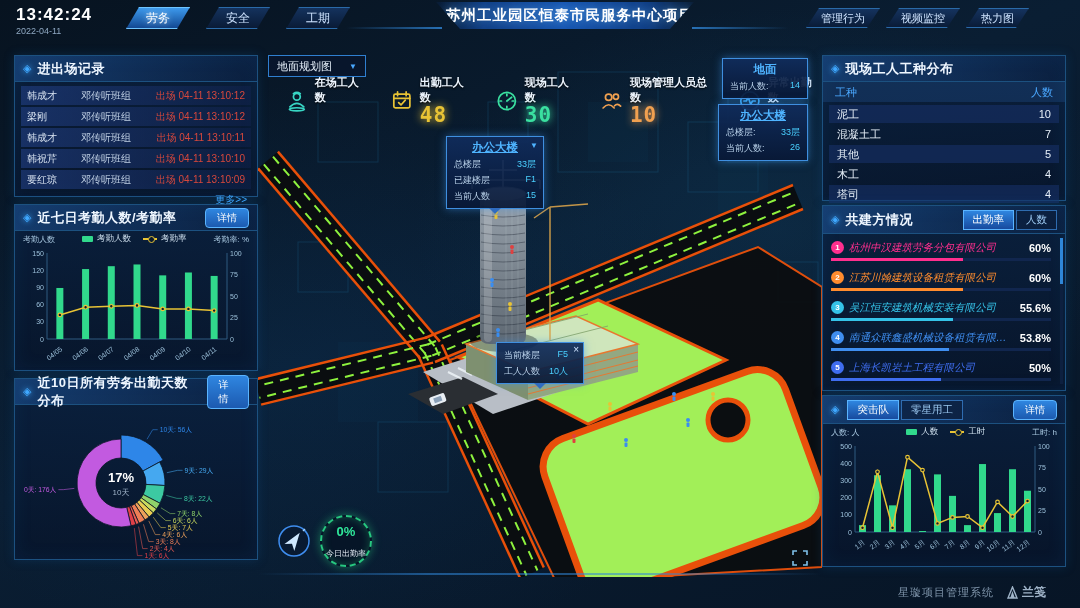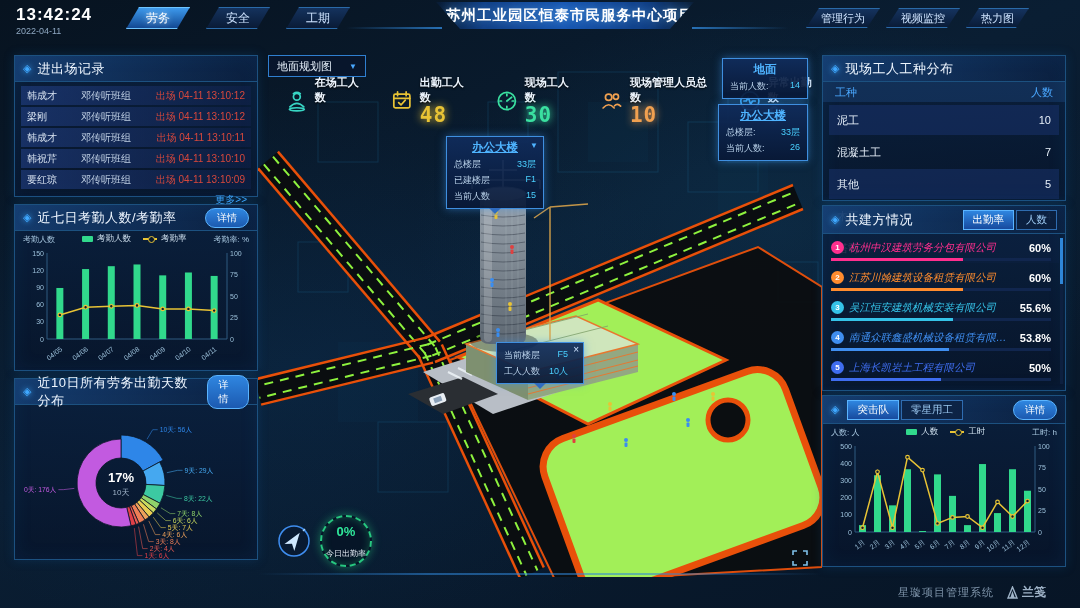--- a/index.html
+++ b/index.html
@@ -32,42 +32,42 @@
  text-shadow:0 0 8px rgba(120,200,255,.6)}
 .wing{position:absolute;top:27px;width:96px;height:2px;opacity:.8}
 .wing.l{left:346px;background:linear-gradient(90deg,transparent,#2f86d8)}
 .wing.r{left:692px;background:linear-gradient(90deg,#2f86d8,transparent)}
 
 .panel{position:absolute;background:linear-gradient(180deg,rgba(10,32,62,.88),rgba(7,20,42,.8));
  border:1px solid #1c5180;box-shadow:0 0 10px rgba(20,90,160,.25),inset 0 0 18px rgba(25,100,180,.12)}
 .panel-hd{display:flex;align-items:center;gap:6px;height:26px;padding:0 8px;
  background:linear-gradient(90deg,rgba(30,84,152,.55),rgba(14,38,82,.22));border-bottom:1px solid #1c5180}
 .diamond{color:#3fa8ff;font-size:11px;text-shadow:0 0 6px #3fa8ff}
-.p-title{font-size:13px;font-weight:normal;color:#eef6ff;letter-spacing:.5px}
+.p-title{font-size:13px;font-weight:bold;color:#eef6ff;letter-spacing:.5px}
 .btn-detail{margin-left:auto;font-size:10px;padding:2px 11px;cursor:pointer;
- background:linear-gradient(180deg,#2f86e0,#1c5ab0);border:1px solid #5ab4ff;border-radius:10px;color:#fff}
+ background:linear-gradient(180deg,#2f86e0,#1c5ab0);border:1px solid #5ab4ff;border-radius:4px;color:#fff}
 
 .entry-row{display:grid;grid-template-columns:54px 1fr auto;align-items:center;font-size:10px;
  height:19px;margin:2px 6px;padding:0 6px;
  background:linear-gradient(90deg,rgba(34,64,134,.6),rgba(18,36,82,.45))}
 .e-name{color:#d9e4f2}.e-group{color:#c2d2e6}.e-event{color:#d8483c}
 .more-link{display:block;text-align:right;color:#3fa8ff;font-size:10px;padding:2px 10px 0 0;cursor:pointer}
 
 .legend-row{display:flex;justify-content:space-between;align-items:center;height:16px;
  padding:0 8px;font-size:8px;color:#a8c8e0}
 .lg-items{display:flex;gap:12px;align-items:center}
 .lg-item{display:flex;gap:4px;align-items:center;font-size:8.5px;color:#cfe0ee}
 .sw-bar{width:11px;height:6px;border-radius:1px;display:inline-block}
 .sw-line{width:14px;height:2px;position:relative;display:inline-block;background:#e8c335}
 .sw-line:after{content:"";position:absolute;left:5px;top:-2px;width:5px;height:5px;border-radius:50%;
  border:1.5px solid #e8c335;background:#0a1c30}
 
 .wt-head{display:flex;justify-content:space-between;height:20px;align-items:center;
  padding:0 12px;font-size:11px;color:#4aa8ff;background:rgba(40,92,160,.28)}
-.wt-row{display:flex;justify-content:space-between;align-items:center;height:30px;margin:2px 6px;
+.wt-row{display:flex;justify-content:space-between;align-items:center;height:18px;margin:2px 6px;
  padding:0 8px;font-size:11px;color:#e8f1fa}
 .wt-row:nth-child(odd){background:rgba(24,48,104,.6)}
 
 .hd-tab{font-size:10.5px;padding:2px 9px;border:1px solid #2f6cb0;color:#9cc8f0;
  background:rgba(12,30,60,.6);cursor:pointer}
 .hd-tab.active{background:linear-gradient(180deg,#2f86e0,#174a9e);color:#fff;border-color:#5ab4ff}
 .p-list{position:relative;padding-top:3px;overflow:hidden;height:calc(100% - 28px)}
 .p-row{height:27px;padding:0 14px 0 8px}
 .pr-top{display:flex;align-items:center;gap:5px;font-size:10.5px;height:15px;margin-top:3px}
 .badge{width:13px;height:13px;min-width:13px;border-radius:50%;color:#fff;font-size:8px;font-weight:bold;

